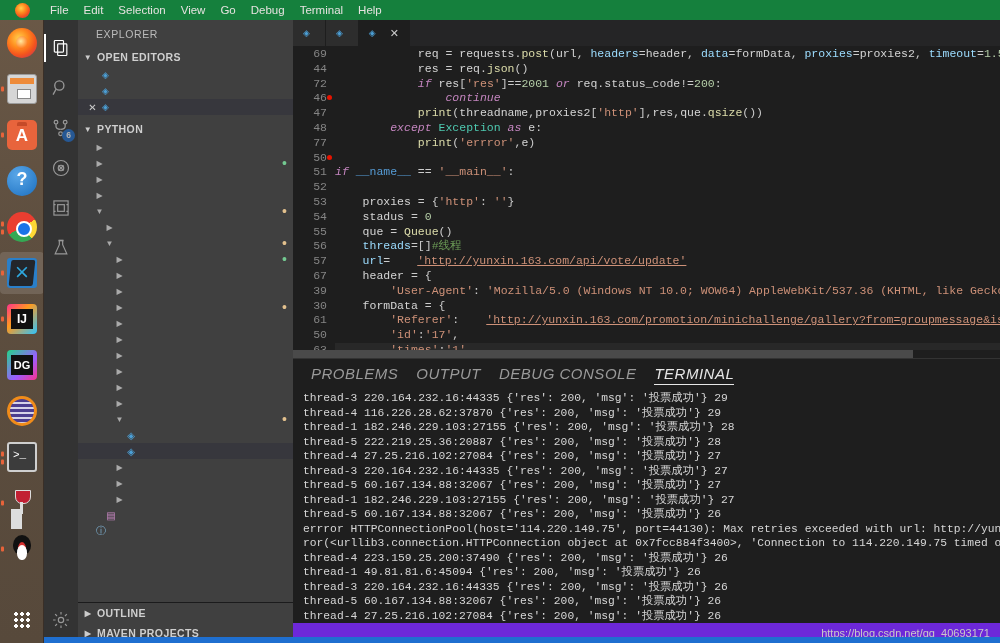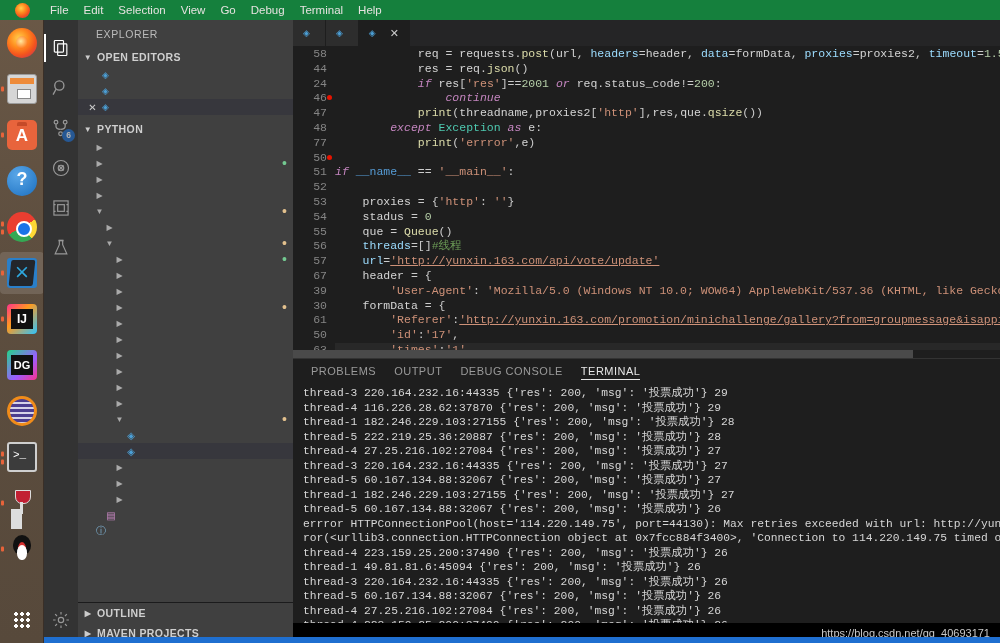--- a/index.html
+++ b/index.html
@@ -196,41 +196,41 @@
   .curline { background:#282828; }
   .kw { color:#c586c0;font-style:italic; }
   .kw2 { color:#569cd6; }
   .fn { color:#dcdcaa; }
   .str { color:#ce9178; }
   .num { color:#b5cea8; }
   .cmt { color:#6a9955; }
   .plain { color:#d4d4d4; }
   .param { color:#9cdcfe; }
   .cls { color:#4ec9b0; }
-  .url { color:#ce9178; text-decoration:underline; }
+  .url { color:#ce9178; text-decoration:underline;margin-left:27px; }
   .editor-scroll-h {
     position:absolute; left:0; right:0; bottom:0; height:8px; background:#1e1e1e;
   }
   .editor-scroll-h .thumb { position:absolute; left:0; width:620px; height:8px; background:#4a4a4a; }
 
   
   .panel { flex:1; display:flex; flex-direction:column; background:#1e1e1e; min-height:0; border-top:1px solid #333; }
   .panel-tabs { display:flex; gap:18px; padding:6px 10px 4px 18px; flex:0 0 auto; }
-  .ptab { font-size:11px; letter-spacing:.5px; color:#9a9a9a; text-transform:uppercase; position:relative; padding-bottom:3px; }
+  .ptab { font-size:15px; letter-spacing:.5px; color:#9a9a9a; text-transform:uppercase; position:relative; padding-bottom:3px;font-style:italic; }
   .ptab.active { color:#e7e7e7; }
   .ptab.active::after { content:""; position:absolute; left:0; right:0; bottom:0; height:1px; background:#e7e7e7; }
   .termout {
     flex:1; overflow:hidden; padding:2px 0 0 10px;
     font-family:"Liberation Mono", monospace; font-size:11.3px; line-height:14.5px;
     color:#d6d6d6; white-space:pre;
   }
 
   
   .statusbar {
-    height:20px; flex:0 0 20px; background:#000000; display:flex; align-items:center;
+    height:20px; flex:0 0 20px; background:#6d28d9; display:flex; align-items:center;
     justify-content:flex-end; padding-right:10px; font-size:11px; color:#cfcfcf;
   }
   .blue-strip { position:absolute; left:44px; bottom:0; width:956px; height:6px; background:#1f6fd0; }
   .watermark { font-size:11px; color:#c9c9c9; }
 </style>
 </head>
 <body>
 
 <div class="screen">
 
@@ -520,23 +520,23 @@
             <div class="tab active">
               <span class="pyi">◈</span>
               <span></span>
               <span class="tabclose">✕</span>
             </div>
           </div>
 
         <div class="editor">
           <div class="codewrap">
             <div class="gutter" id="gutter">
-                <div>58</div>
+                <div>69</div>
                 <div>44</div>
-                <div>24</div>
+                <div>72</div>
                 <div>46<span class="bp"></span></div>
                 <div>47</div>
                 <div>48</div>
                 <div>77</div>
                 <div>50<span class="bp"></span></div>
                 <div>51</div>
                 <div>52</div>
                 <div>53</div>
                 <div>54</div>
                 <div>55</div>

